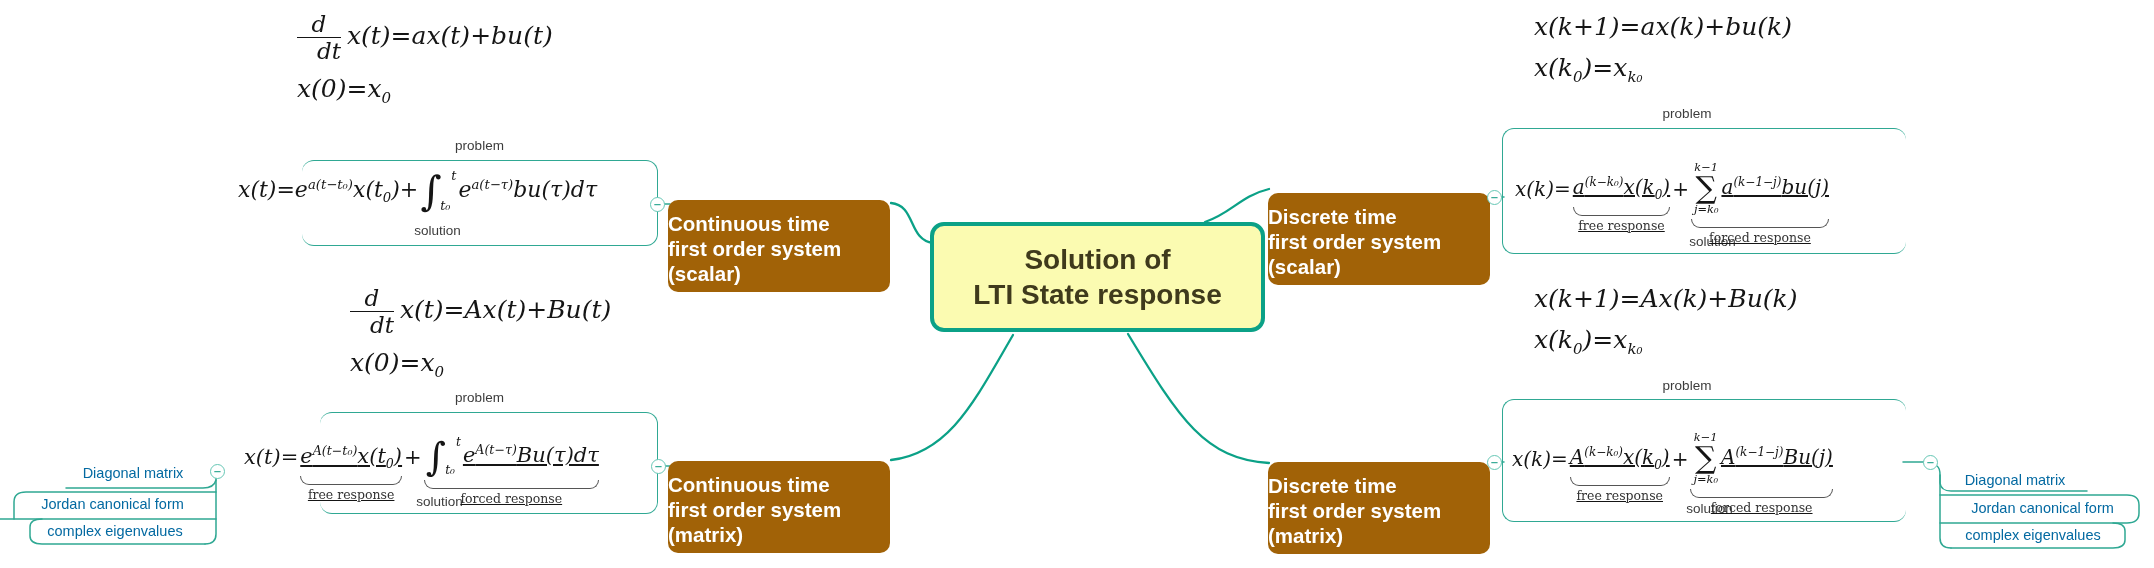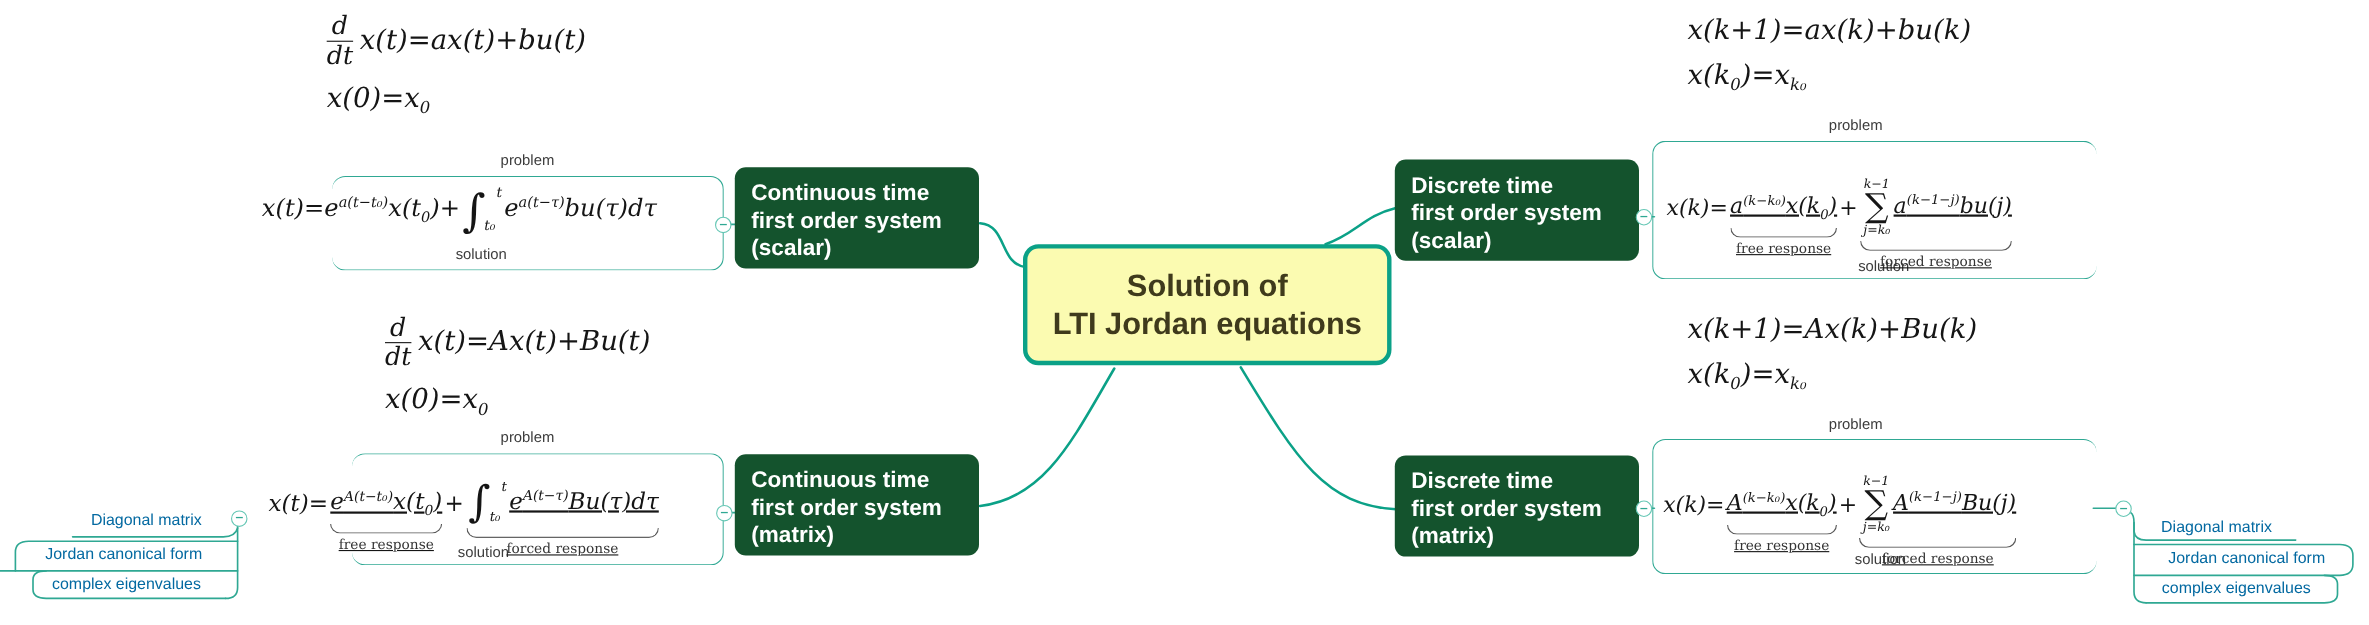--- a/index.html
+++ b/index.html
@@ -7,23 +7,23 @@
           font-family:"Liberation Sans",sans-serif;}
   svg.links{position:absolute;left:0;top:0;z-index:0;}
 
   
   .center-node{position:absolute;left:930px;top:222px;width:335px;height:110px;box-sizing:border-box;
     background:#fbfbb1;border:4px solid #0ba187;border-radius:14px;z-index:2;
     display:flex;flex-direction:column;justify-content:center;align-items:center;
     color:#3f3a1c;font-weight:700;font-size:28px;line-height:1.25;}
 
   
-  .gnode{position:absolute;width:222px;height:92px;box-sizing:border-box;background:#14532d;
-    border-radius:10px;color:#fff;padding:11px 6px 0 15px;z-index:2;
-    font-weight:600;font-size:20.5px;line-height:1.22;}
+  .gnode{position:absolute;width:222px;height:92px;box-sizing:border-box;background:#a16207;
+    border-radius:10px;color:#fff;padding:11px 6px 0 0;z-index:2;
+    font-weight:600;font-size:20.5px;line-height:1.22;margin-top:48px;}
   .gnode div{white-space:nowrap;}
 
   
   .sbox{position:absolute;border:1.5px solid #2fa893;border-radius:12px;z-index:1;}
   .sbox.openleft{border-left:none;}
   .sbox.openright{border-right:none;}
 
   
   .tlabel{position:absolute;font-size:13.5px;color:#3c3c3c;text-align:center;z-index:2;}
 
@@ -37,21 +37,21 @@
 
   
   .math{position:absolute;z-index:2;color:#151515;font-family:"DejaVu Serif",serif;
         font-style:italic;white-space:nowrap;line-height:1.35;}
   .f25{font-size:25px;} .f22{font-size:22px;} .f21{font-size:21px;} .f20{font-size:20px;}
   .pstack{display:flex;flex-direction:column;align-items:flex-start;gap:9px;}
   .pstack.nofrac{gap:7px;}
   .meq sup{font-size:60%;} .meq sub{font-size:60%;}
   .mfrac{display:inline-block;vertical-align:middle;text-align:center;font-size:92%;margin-right:6px;}
   .mnum{display:block;border-bottom:1.7px solid #151515;padding:0 4px 1px;line-height:1.05;}
-  .mden{display:block;padding-top:1px;line-height:1.05;}
+  .mden{display:block;padding-top:1px;line-height:1.05;margin-left:20px;}
   .mint{display:inline-flex;vertical-align:middle;align-items:center;position:relative;
         padding:0 17px 0 2px;height:1.9em;}
   .isym{font-size:185%;font-style:normal;line-height:1;}
   .iup{position:absolute;top:-0.25em;right:2px;font-size:58%;}
   .idn{position:absolute;bottom:-0.2em;right:8px;font-size:58%;}
   .msum{display:inline-flex;vertical-align:middle;flex-direction:column;align-items:center;
         margin:0 3px;line-height:1;}
   .ssym{font-size:150%;font-style:normal;line-height:0.95;}
   .slim{font-size:57%;line-height:1.15;}
   .mgrp{display:inline-flex;vertical-align:middle;flex-direction:column;align-items:center;margin:4px 2px;text-decoration:underline;}
@@ -86,21 +86,21 @@
       <path d="M 216 492 H 26 Q 14 492 14 502 V 519"></path>
       <path d="M 1937 466 Q 1940 468 1940 475 V 538 Q 1940 548 1951 548"></path>
       <path d="M 1951 548 H 2113 Q 2125 548 2125 540 V 531 Q 2125 523 2113 523"></path>
       <path d="M 1940 523 H 2127 Q 2139 523 2139 513 V 505 Q 2139 495 2127 495 H 1940"></path>
       <path d="M 2087 491 H 1951 Q 1941 491 1940 483 V 475"></path>
     </g>
   </svg>
 
   <div class="center-node">
     <span>Solution of</span>
-    <span>LTI Jordan equations</span>
+    <span>LTI State response</span>
   </div>
 
   <div class="gnode" style="left:668px;top:152px;">
     <div>Continuous time</div>
     <div>first order system</div>
     <div>(scalar)</div>
   </div>
   <div class="gnode" style="left:668px;top:413px;">
     <div>Continuous time</div>
     <div>first order system</div>

